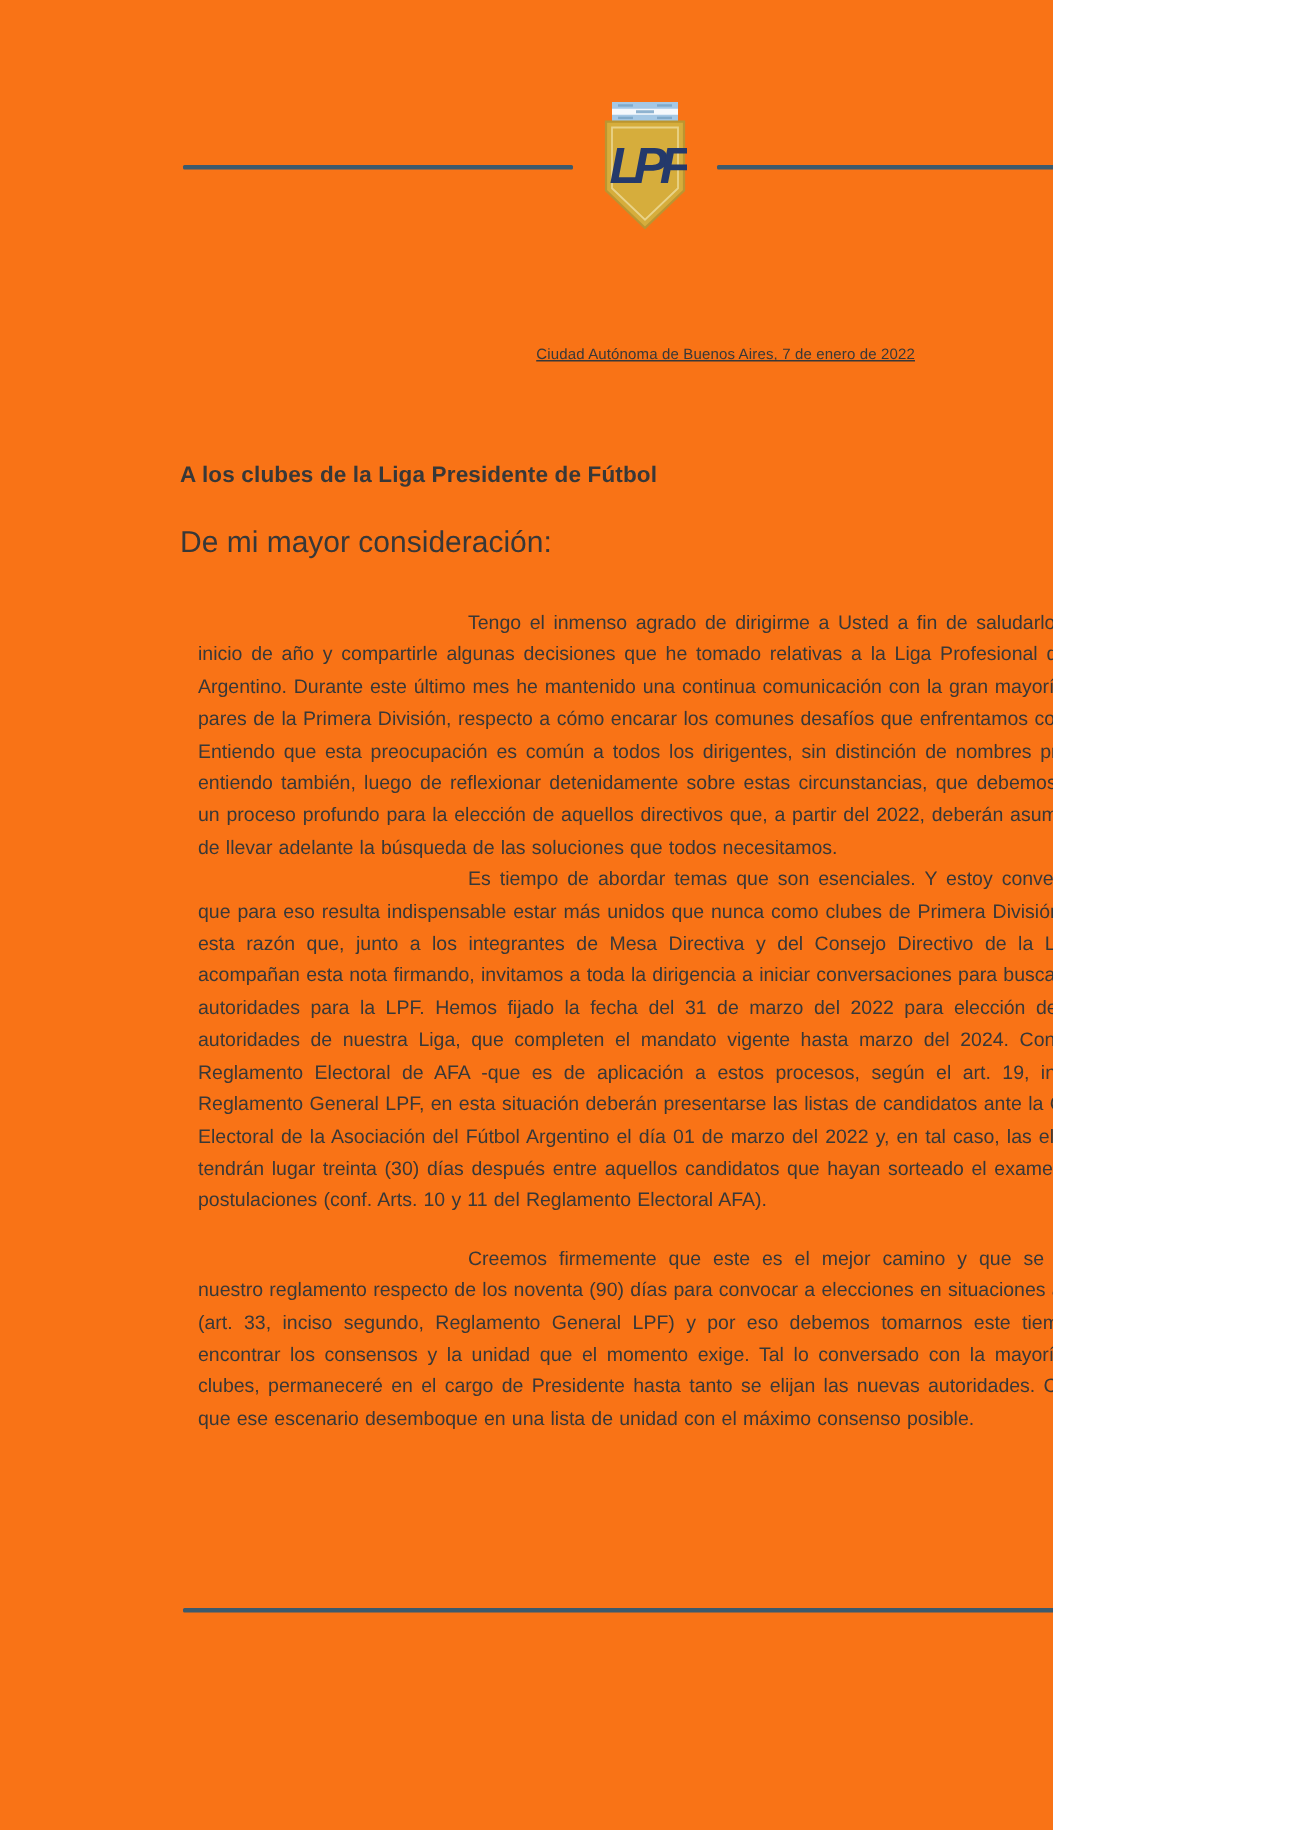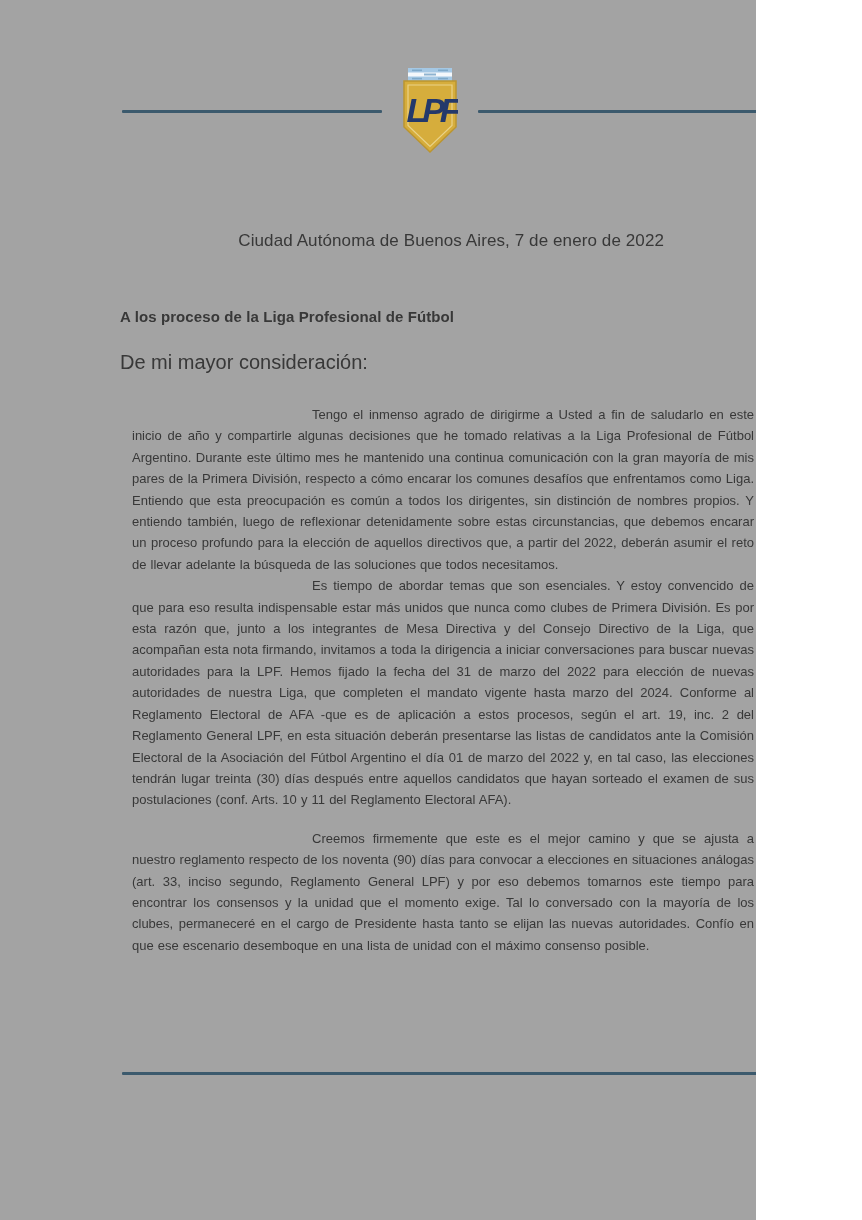--- a/index.html
+++ b/index.html
@@ -2,23 +2,23 @@
 <html style="--rule: #3c5a6d; --text: #383838; --shield-gold: #d6ad3c; --shield-border: #bb9531; --shield-inner-outline: #e9d389; --monogram-navy: #24396b; --flag-blue: #a5c8e4; --flag-white: #f5f8fb;"><head>
 <meta charset="utf-8">
 <style>
   html, body {
     margin: 0;
     padding: 0;
     background: #ffffff;
   }
   .page {
     position: relative;
-    width: 756px;
+    width: 702px;
     height: 1220px;
-    background: #a3a3a3;
+    background: #f97316;
     font-family: "Liberation Sans", sans-serif;
     color: var(--text, #383838);
     overflow: hidden;
   }
   .rule {
     position: absolute;
     height: 3px;
     background: var(--rule, #3c5a6d);
     border-radius: 1px;
   }
@@ -29,23 +29,24 @@
     position: absolute;
     top: 68px;
     left: 402px;
     width: 56px;
     height: 86px;
   }
   .date-line {
     position: absolute;
     top: 231px;
     right: 92px;
-    font-size: 17px;
+    font-size: 10px;
     letter-spacing: 0.1px;
     white-space: nowrap;
+    text-decoration: underline;
   }
   .recipient-line {
     position: absolute;
     top: 308px;
     left: 120px;
     font-size: 15px;
     font-weight: bold;
     letter-spacing: 0.1px;
   }
   .salutation-line {
@@ -95,21 +96,21 @@
 
       <path d="M2,13 H54 V59 L28,84 L2,59 Z" fill="#d6ad3c" stroke="#bb9531" stroke-width="1.5"></path>
       <path d="M6,17 H50 V57.5 L28,78.5 L6,57.5 Z" fill="none" stroke="#e9d389" stroke-width="1.2"></path>
 
       <text x="29" y="54" text-anchor="middle" font-family="Liberation Sans, sans-serif" font-size="34" font-weight="bold" font-style="italic" letter-spacing="-5" fill="#24396b">LPF</text>
     </svg>
   </div>
 
   <div class="date-line">Ciudad Autónoma de Buenos Aires, 7 de enero de 2022</div>
 
-  <div class="recipient-line">A los proceso de la Liga Profesional de Fútbol</div>
+  <div class="recipient-line">A los clubes de la Liga Presidente de Fútbol</div>
   <div class="salutation-line">De mi mayor consideración:</div>
 
   <div class="letter-body">
     <p>Tengo el inmenso agrado de dirigirme a Usted a fin de saludarlo en este inicio de año y compartirle algunas decisiones que he tomado relativas a la Liga Profesional de Fútbol Argentino. Durante este último mes he mantenido una continua comunicación con la gran mayoría de mis pares de la Primera División, respecto a cómo encarar los comunes desafíos que enfrentamos como Liga. Entiendo que esta preocupación es común a todos los dirigentes, sin distinción de nombres propios. Y entiendo también, luego de reflexionar detenidamente sobre estas circunstancias, que debemos encarar un proceso profundo para la elección de aquellos directivos que, a partir del 2022, deberán asumir el reto de llevar adelante la búsqueda de las soluciones que todos necesitamos.</p>
     <p>Es tiempo de abordar temas que son esenciales. Y estoy convencido de que para eso resulta indispensable estar más unidos que nunca como clubes de Primera División. Es por esta razón que, junto a los integrantes de Mesa Directiva y del Consejo Directivo de la Liga, que acompañan esta nota firmando, invitamos a toda la dirigencia a iniciar conversaciones para buscar nuevas autoridades para la LPF. Hemos fijado la fecha del 31 de marzo del 2022 para elección de nuevas autoridades de nuestra Liga, que completen el mandato vigente hasta marzo del 2024. Conforme al Reglamento Electoral de AFA -que es de aplicación a estos procesos, según el art. 19, inc. 2 del Reglamento General LPF, en esta situación deberán presentarse las listas de candidatos ante la Comisión Electoral de la Asociación del Fútbol Argentino el día 01 de marzo del 2022 y, en tal caso, las elecciones tendrán lugar treinta (30) días después entre aquellos candidatos que hayan sorteado el examen de sus postulaciones (conf. Arts. 10 y 11 del Reglamento Electoral AFA).</p>
     <p class="spaced-before">Creemos firmemente que este es el mejor camino y que se ajusta a nuestro reglamento respecto de los noventa (90) días para convocar a elecciones en situaciones análogas (art. 33, inciso segundo, Reglamento General LPF) y por eso debemos tomarnos este tiempo para encontrar los consensos y la unidad que el momento exige. Tal lo conversado con la mayoría de los clubes, permaneceré en el cargo de Presidente hasta tanto se elijan las nuevas autoridades. Confío en que ese escenario desemboque en una lista de unidad con el máximo consenso posible.</p>
   </div>
 
   <div class="rule rule-footer"></div>
 

